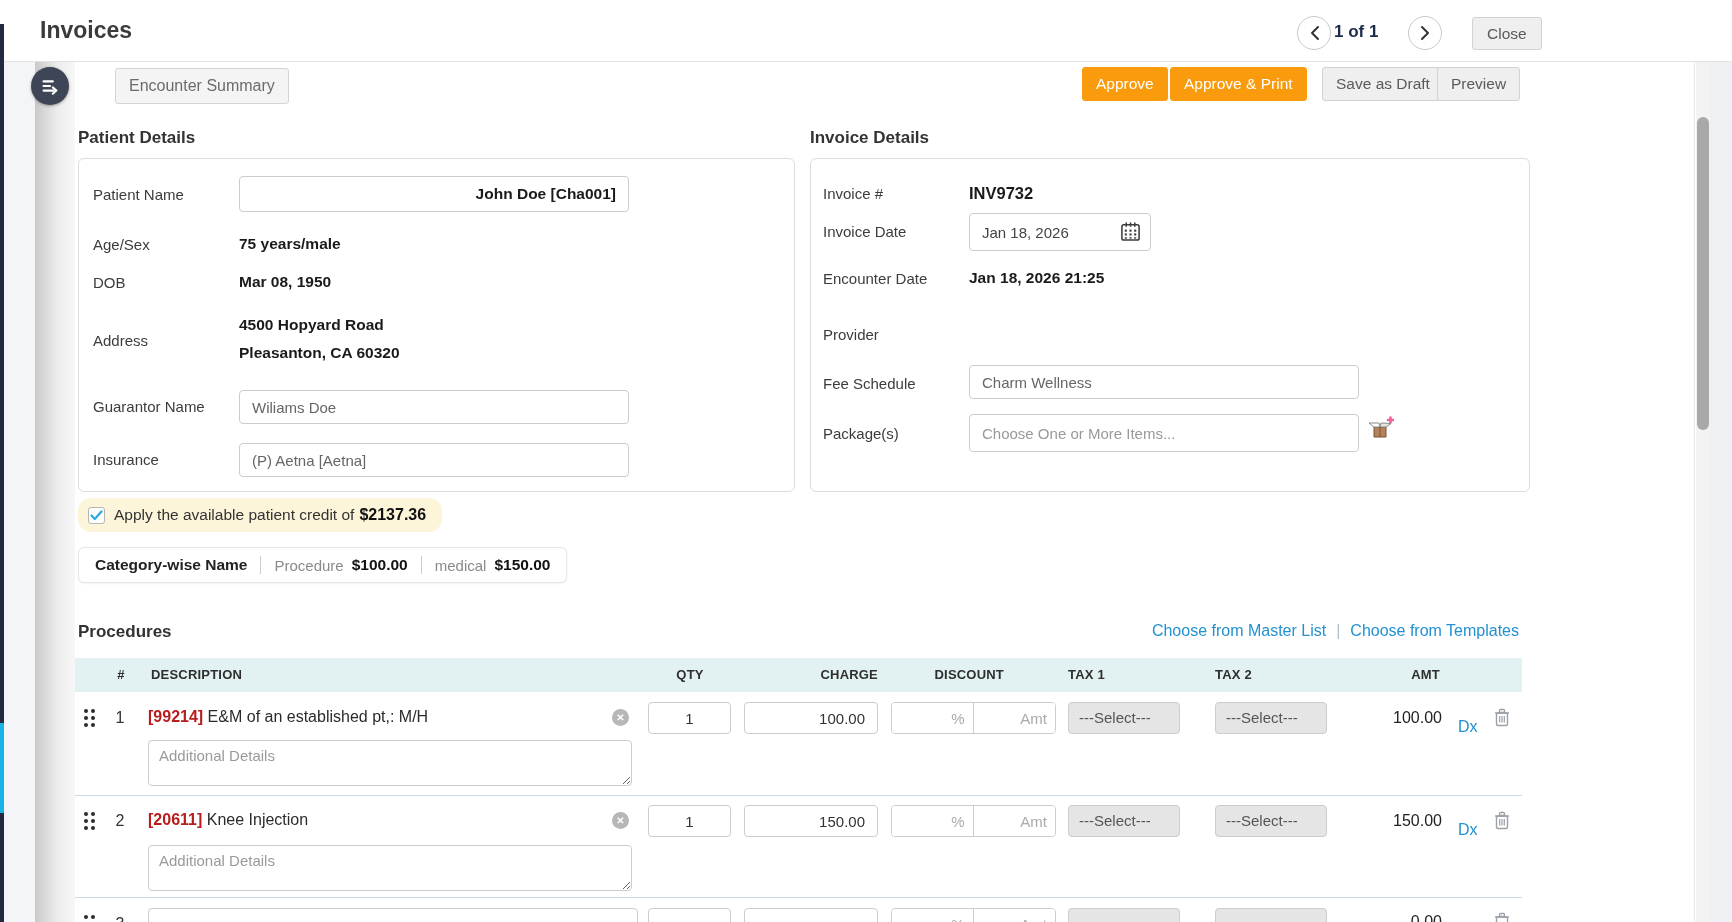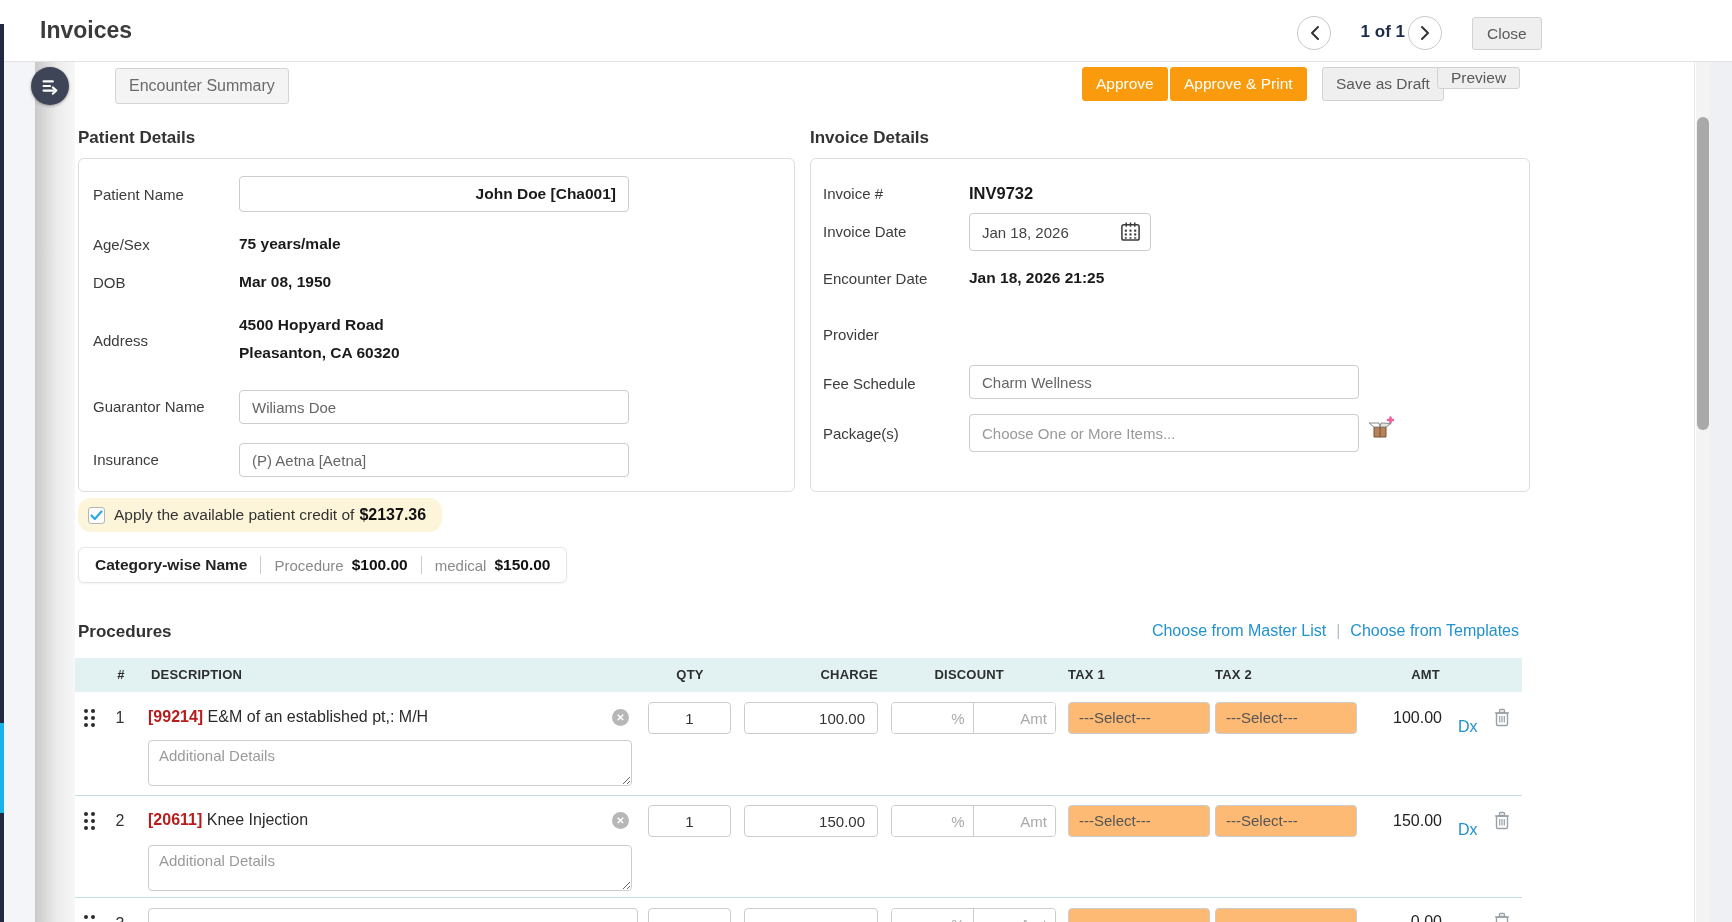--- a/index.html
+++ b/index.html
@@ -12,21 +12,21 @@
   .left-col  { position: absolute; left: 4px; top: 62px; bottom: 0; width: 31px; background: #f3f5f8; }
   .grad-col  { position: absolute; left: 35px; top: 62px; bottom: 0; width: 40px;
                background: linear-gradient(to right, #c9c9c9 0%, #ececec 55%, #f7f7f7 100%); }
 
   
   .header { position: absolute; left: 4px; right: 0; top: 0; height: 62px; background: #fff; border-bottom: 1px solid #e3e3e3; }
   .page-title { position: absolute; left: 36px; top: 17px; font-size: 23px; font-weight: 600; color: #3b3b3b; }
   .nav-circle { position: absolute; top: 16px; width: 34px; height: 34px; border: 1px solid #c9c9c9; border-radius: 50%;
                 background: #fff; display: flex; align-items: center; justify-content: center; cursor: pointer; }
   .nav-prev { left: 1293px; } .nav-next { left: 1404px; }
-  .page-indicator { position: absolute; left: 1330px; top: 22px; width: 71px; text-align: right;
+  .page-indicator { position: absolute; left: 1330px; top: 22px; width: 71px; text-align: left;
                     font-size: 17px; font-weight: 700; color: #1c2b4a; }
   .btn { display: inline-flex; align-items: center; justify-content: center; border-radius: 3px;
          font-size: 15.5px; cursor: pointer; white-space: nowrap; }
   .btn-gray { background: #efefef; border: 1px solid #d2d2d2; color: #5a5a5a; }
   .btn-orange { background: #f99b0c; border: 1px solid #f99b0c; color: #fff; }
   .close-btn { position: absolute; left: 1468px; top: 17px; height: 33px; padding: 0 14px; }
 
   
   .expand-pill { position: absolute; left: 31px; top: 67px; width: 38px; height: 38px; border-radius: 19px;
                  background: #3e4557; display: flex; align-items: center; justify-content: center;
@@ -37,21 +37,21 @@
   .right-gutter { position: absolute; left: 1710px; right: 0; top: 62px; bottom: 0; background: #eef0f4; }
   .scroll-track { position: absolute; left: 1696px; top: 62px; bottom: 0; width: 14px; background: #f3f3f3; }
   .scroll-thumb { position: absolute; left: 1697px; top: 117px; width: 12px; height: 313px; background: #a9a9a9; border-radius: 7px; }
 
   
   .encounter-btn { position: absolute; left: 115px; top: 68px; height: 33px; padding: 17px 13px; font-size: 16px;
                    background: #f4f4f4; border: 1px solid #d4d4d4; color: #6b6b6b; }
   .tb-approve        { position: absolute; left: 1082px; top: 67px; height: 34px; padding: 0 13px; }
   .tb-approve-print  { position: absolute; left: 1170px; top: 67px; height: 34px; padding: 0 13px; }
   .tb-save-draft     { position: absolute; left: 1322px; top: 67px; height: 34px; padding: 0 13px; }
-  .tb-preview        { position: absolute; left: 1437px; top: 67px; height: 22px; padding: 8px 13px; }
+  .tb-preview        { position: absolute; left: 1437px; top: 67px; height: 34px; padding: 8px 13px; }
 
   .section-title { position: absolute; font-size: 17px; font-weight: 700; color: #333; }
   .card { position: absolute; border: 1px solid #ddd; border-radius: 6px; background: #fff; }
 
   .f-label { position: absolute; font-size: 15px; color: #3c3c3c; }
   .f-value { position: absolute; font-size: 15.5px; font-weight: 700; color: #1a1a1a; }
   .t-input { position: absolute; border: 1px solid #ccc; border-radius: 4px; background: #fff;
              font-family: "Liberation Sans", sans-serif; font-size: 15px; color: #666; padding: 0 12px; outline: none; }
   .t-input.bold-val { font-weight: 700; color: #1a1a1a; font-size: 15.5px; }
   .t-input::placeholder { color: #999; }
@@ -91,22 +91,22 @@
   .x-circle { position: absolute; left: 612px; width: 17px; height: 17px; border-radius: 50%; background: #b7b7b7;
               color: #fff; font-size: 10px; font-weight: 700; display: flex; align-items: center; justify-content: center; cursor: pointer; }
   .qty-input { left: 648px; width: 83px; height: 32px; text-align: center; color: #333; font-size: 15px; }
   .charge-input { left: 744px; width: 134px; height: 32px; text-align: right; color: #333; font-size: 15px; }
   .disc-group { position: absolute; left: 891px; width: 165px; height: 32px; border: 1px solid #ccc; border-radius: 4px;
                 display: flex; overflow: hidden; background: #fff; }
   .disc-cell { border: none; outline: none; width: 50%; height: 100%; font-family: "Liberation Sans", sans-serif;
                font-size: 15px; text-align: right; padding: 0 8px; color: #333; }
   .disc-cell:first-child { border-right: 1px solid #ccc; }
   .disc-cell::placeholder { color: #aaa; }
-  .tax-select { position: absolute; width: 142px; height: 32px; border: 1px solid #ccc; border-radius: 4px;
-                background: #fdba74; font-size: 15px; color: #555; line-height: 30px; padding: 0 10px; cursor: pointer; }
+  .tax-select { position: absolute; width: 112px; height: 32px; border: 1px solid #ccc; border-radius: 4px;
+                background: #e5e5e5; font-size: 15px; color: #555; line-height: 30px; padding: 0 10px; cursor: pointer; }
   .row-amt { position: absolute; left: 1360px; width: 82px; text-align: right; font-size: 16px; color: #222; }
   .dx-link { position: absolute; left: 1458px; font-size: 16px; color: #2191d0; cursor: pointer; margin-top: 9px; }
   .trash { position: absolute; left: 1494px; cursor: pointer; }
   .details-area { position: absolute; left: 148px; width: 484px; height: 46px; border: 1px solid #ccc; border-radius: 4px;
                   font-family: "Liberation Sans", sans-serif; font-size: 15px; color: #333; padding: 6px 10px; resize: both; outline: none; }
   .details-area::placeholder { color: #9a9a9a; }
   .desc-input { left: 148px; width: 490px; height: 32px; }
 
   .cal-icon { position: absolute; right: 10px; top: 8px; }
   .pkg-icon { position: absolute; left: 1366px; top: 415px; cursor: pointer; }

